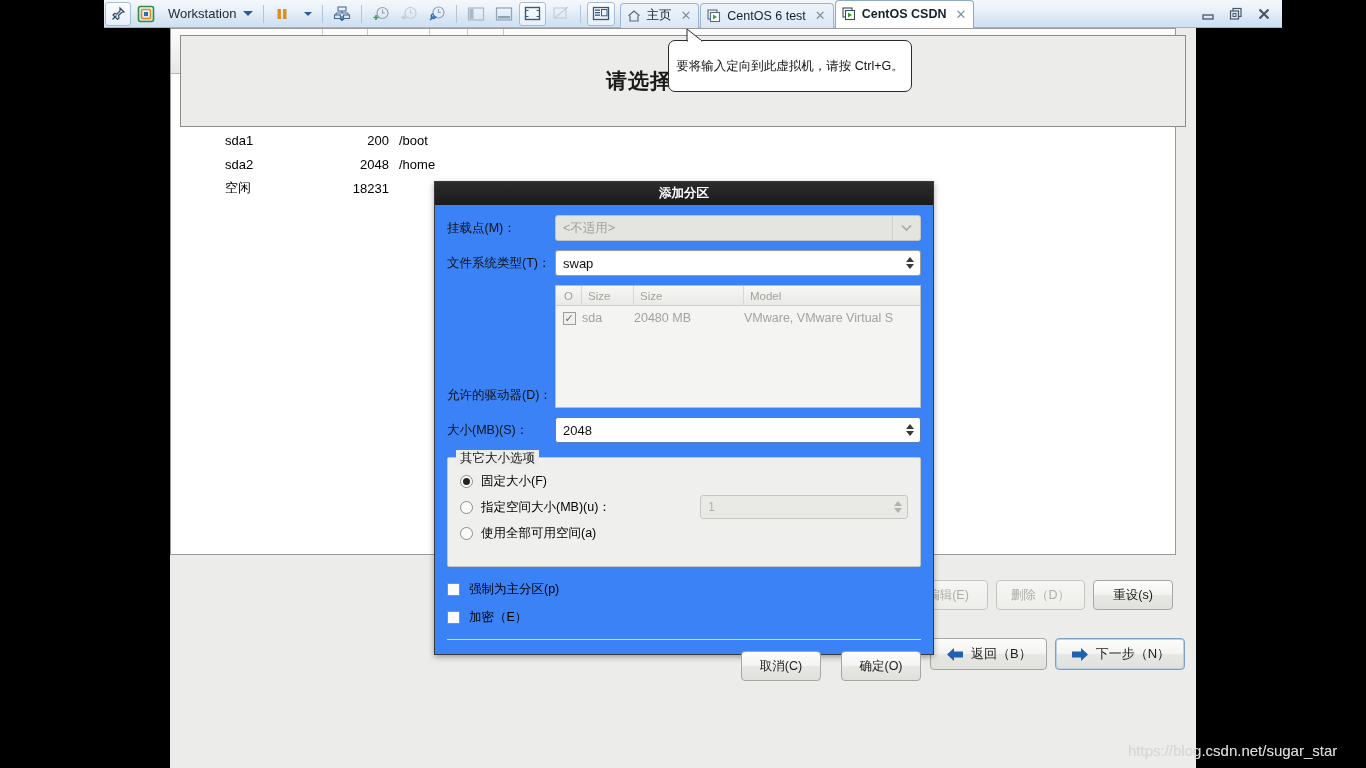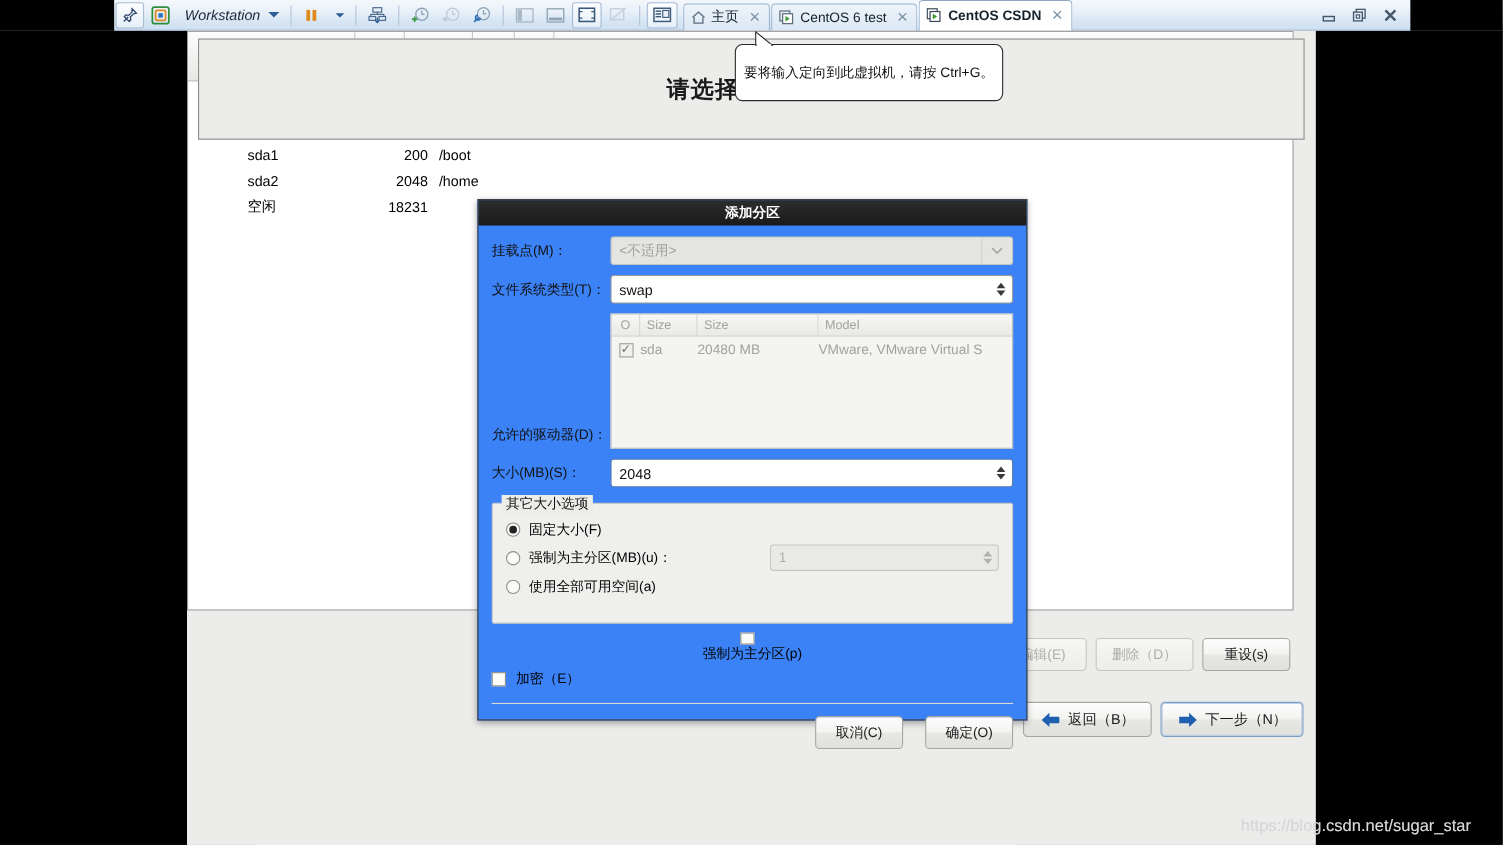--- a/index.html
+++ b/index.html
@@ -26,21 +26,21 @@
     position:absolute; left:1282px; top:0; width:84px; height:28px; background:#000;
   }
   .tb-inner {
     position: absolute; left: 104px; top: 0; width: 1178px; height: 28px;
     background: linear-gradient(to bottom, #f4f8fc 0%, #e8f0f9 40%, #d8e6f4 70%, #cfe0f1 100%);
     border-bottom: 1px solid #9db4cc;
     display: flex; align-items: center;
   }
   .tb-btn {
     height: 24px; display: flex; align-items: center; justify-content: center;
-    padding: 0 4px; margin: 0 1px; font-style: italic;
+    padding: 0 4px; margin: 0 1px;
   }
   .tb-btn.framed {
     border: 1px solid #a8bcd4; border-radius: 3px;
     background: linear-gradient(to bottom,#fdfeff,#e6eff9);
   }
   .tb-sep { width: 1px; height: 18px; background: #b3c4d6; margin: 0 5px; }
   .tb-label { font-size: 13px; color: #1b2733; padding: 0 3px; }
   .caret-down {
     width: 0; height: 0; border-left: 5px solid transparent; border-right: 5px solid transparent;
     border-top: 5px solid #2c5d96; margin-left: 4px;
@@ -603,37 +603,37 @@
         <div class="fieldset">
           <legend>其它大小选项</legend>
 
           <div class="radio-row">
             <span class="radio on"></span>
             <label>固定大小(F)</label>
           </div>
 
           <div class="radio-row">
             <span class="radio"></span>
-            <label>强制为主分区(MB)(u)：</label>
+            <label>指定空间大小(MB)(u)：</label>
             <span class="small-spin">
               <span>1</span>
               <span class="updown">
                 <span class="uarrow"></span>
                 <span class="darrow"></span>
               </span>
             </span>
           </div>
 
           <div class="radio-row">
             <span class="radio"></span>
             <label>使用全部可用空间(a)</label>
           </div>
         </div>
 
-        <div class="chk-row" style="margin-top:8px;flex-direction:column;">
+        <div class="chk-row" style="margin-top:8px;">
           <span class="cb"></span>
           <label>强制为主分区(p)</label>
         </div>
         <div class="chk-row">
           <span class="cb"></span>
           <label>加密（E）</label>
         </div>
 
         <div id="dlg-sep"></div>
 

